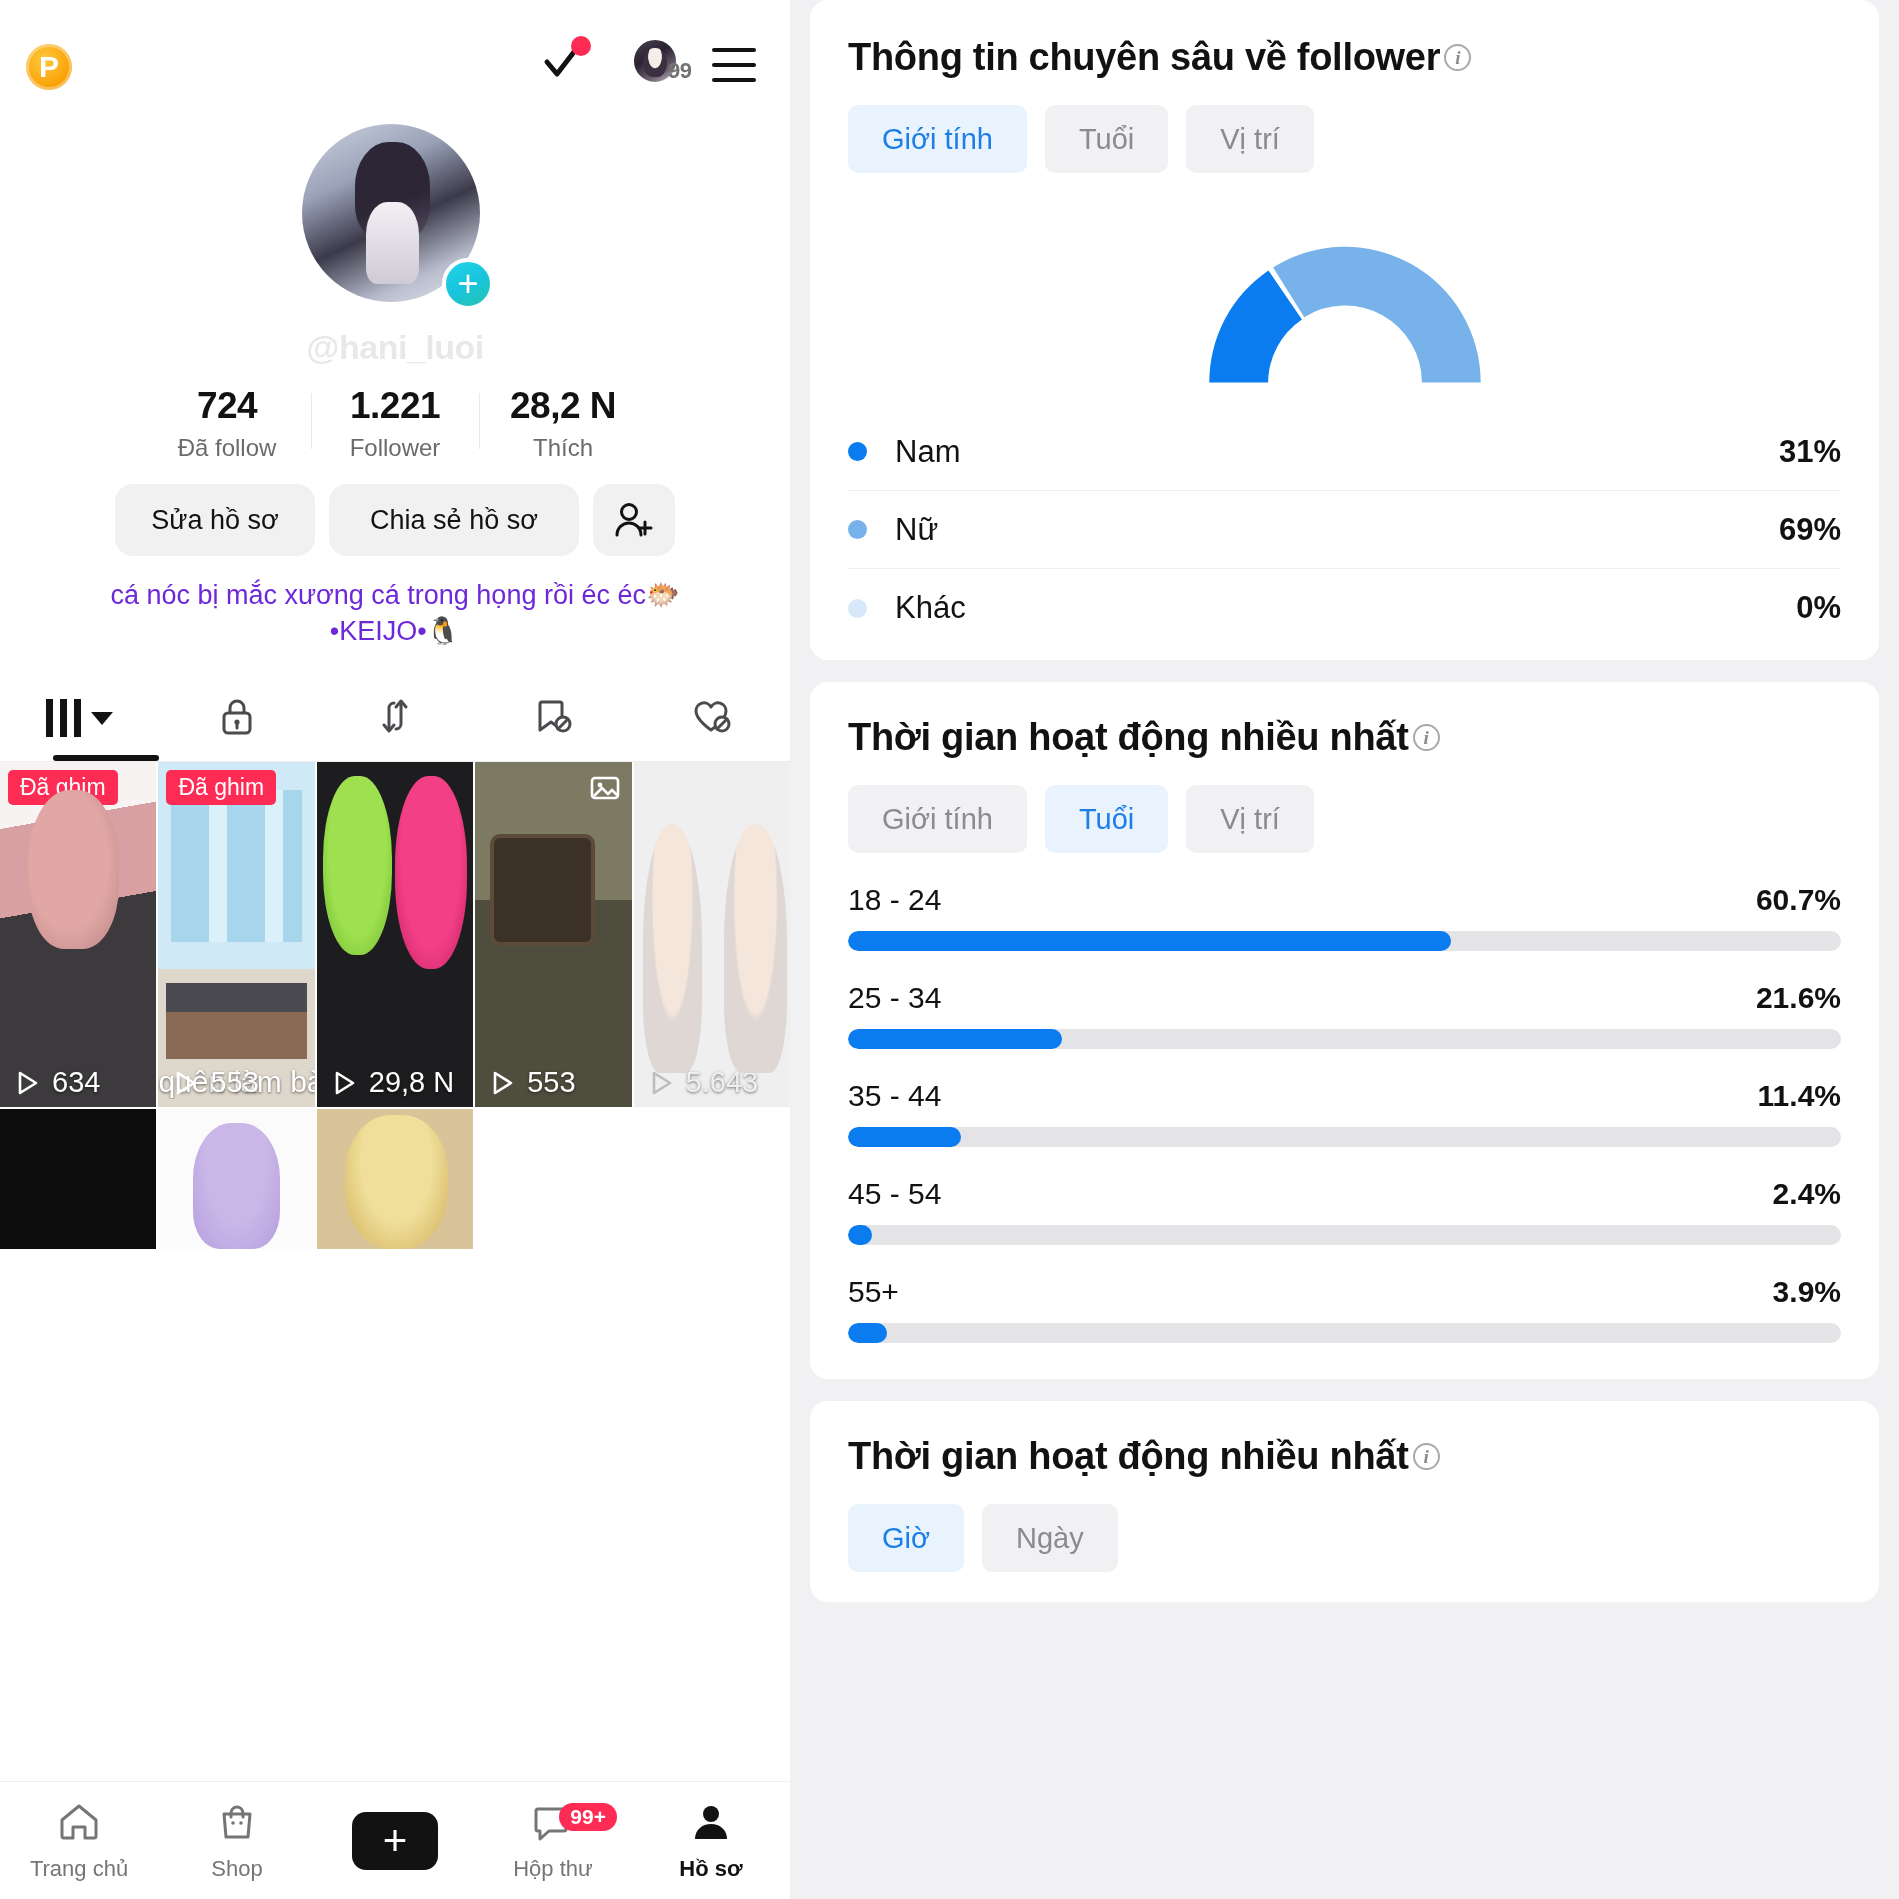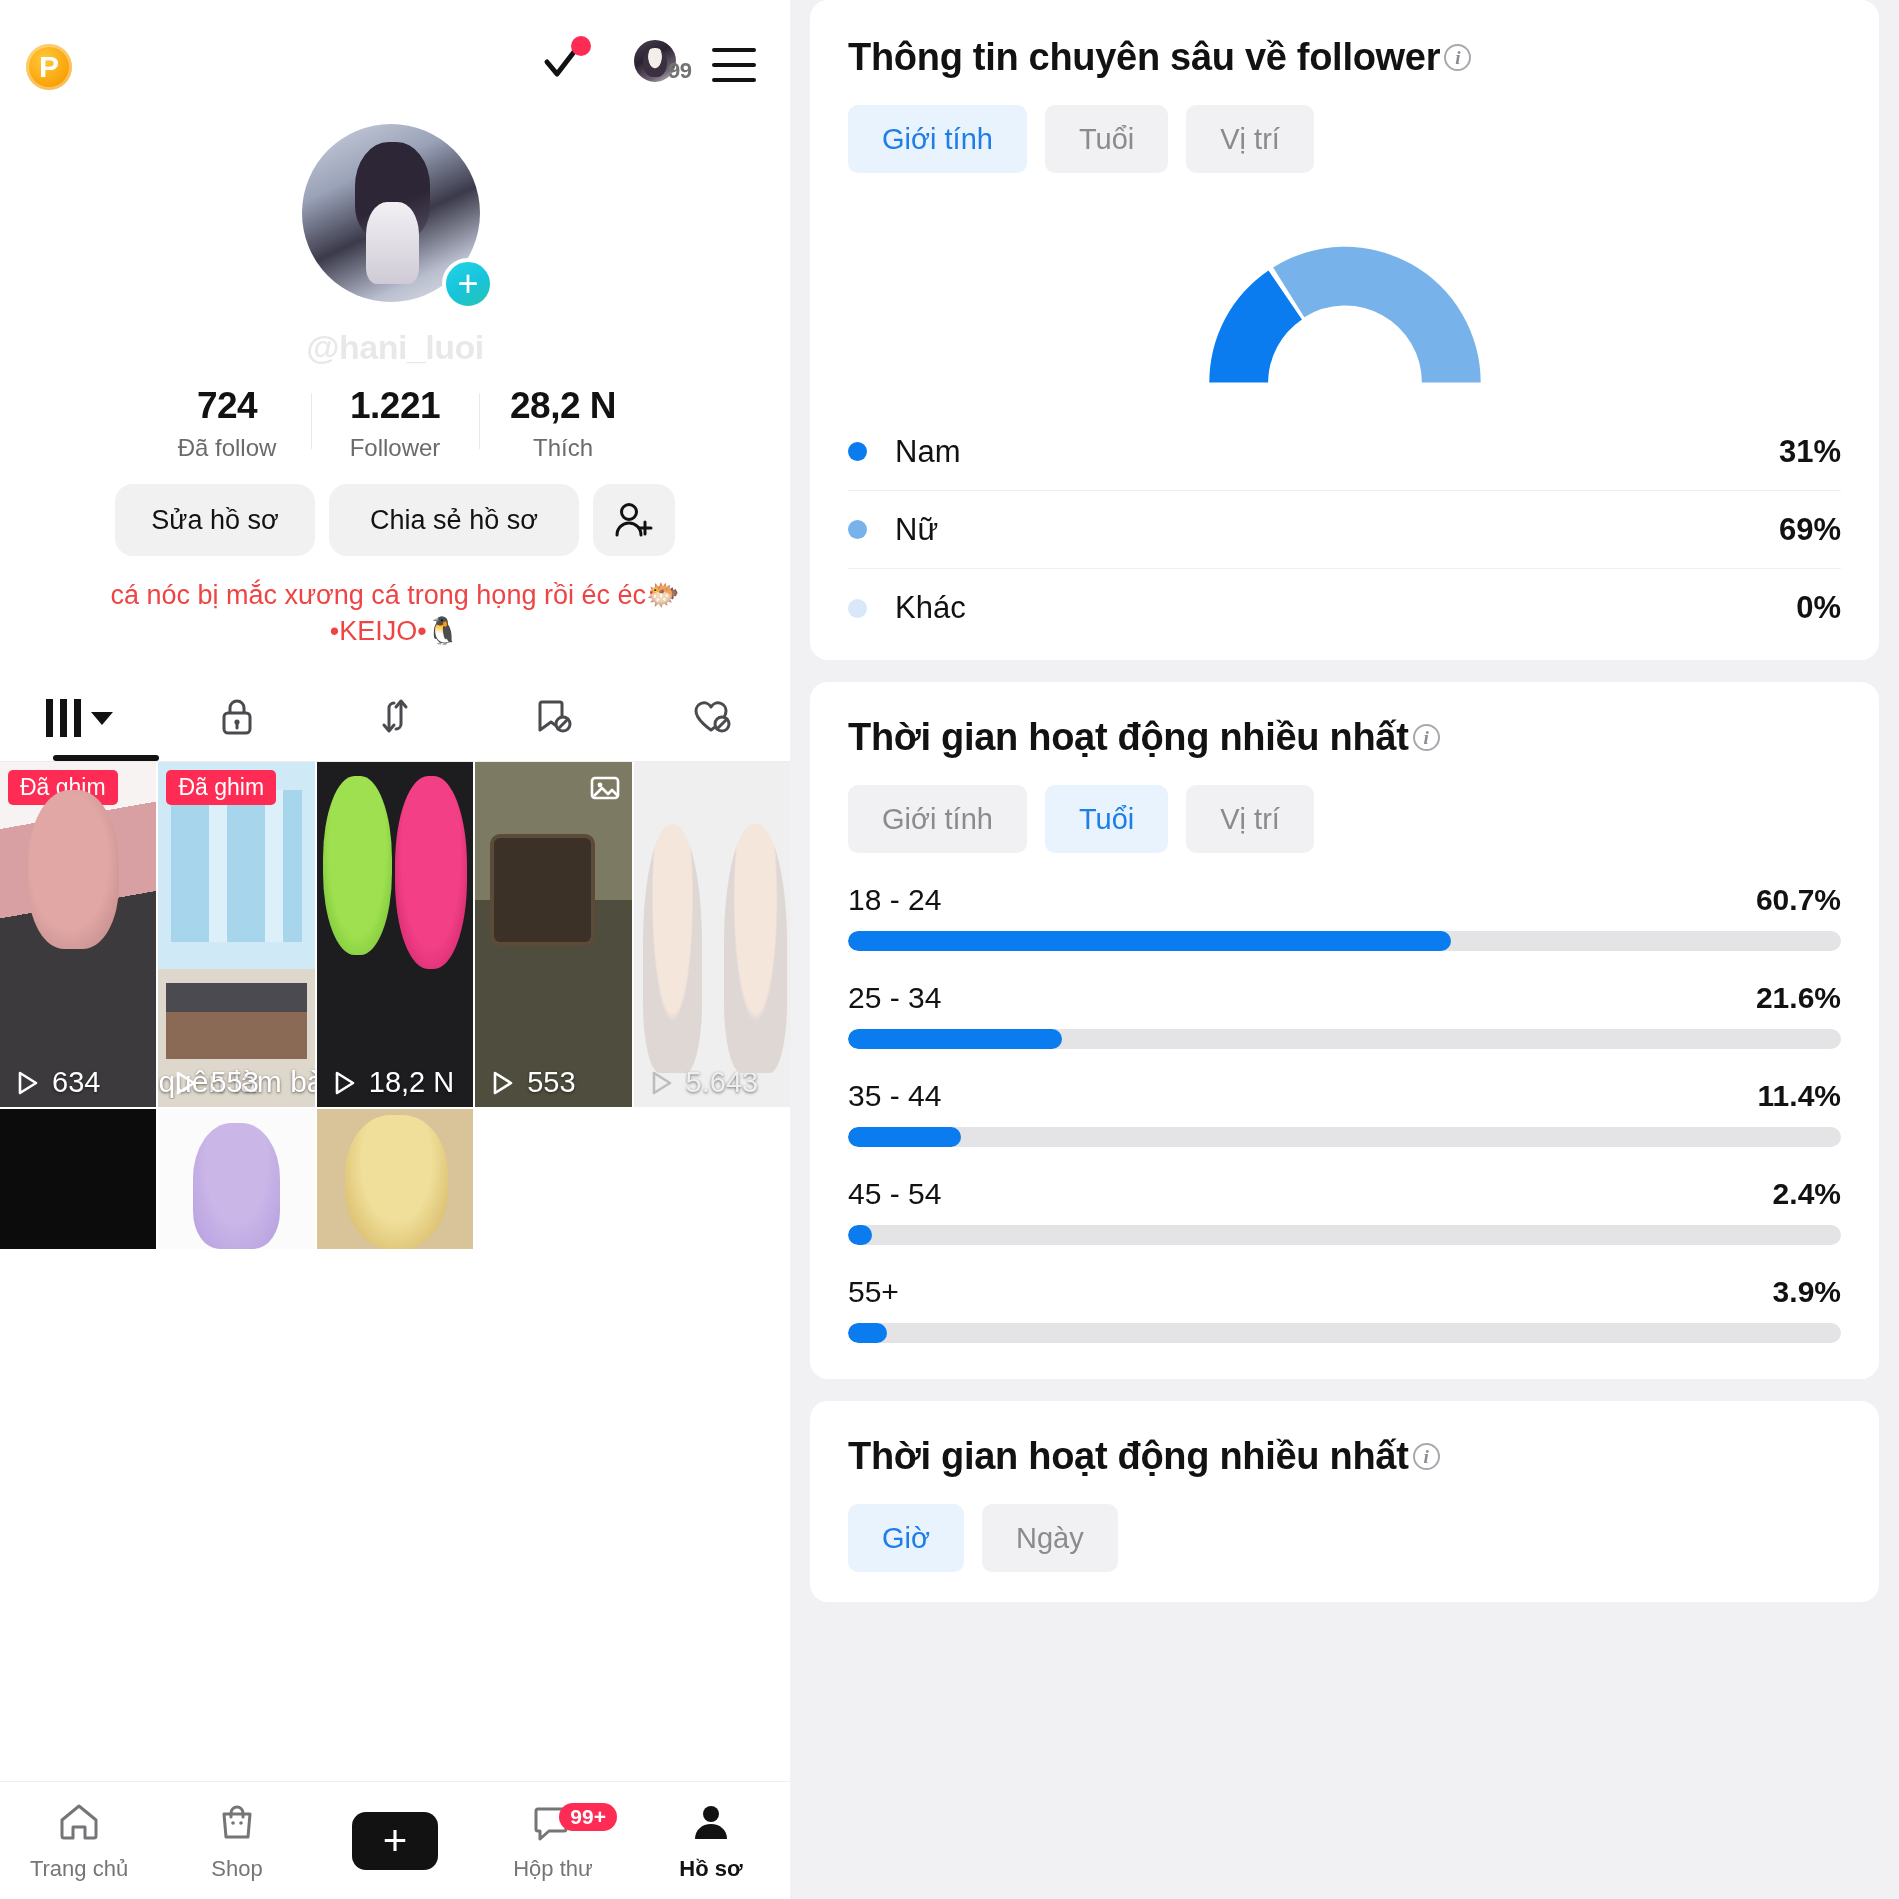--- a/index.html
+++ b/index.html
@@ -98,21 +98,21 @@
     background:#f1f1f2; border-radius:18px; height:72px;
     display:flex; align-items:center; justify-content:center;
     font-size:27px; color:#121212; padding: 0 22px; font-weight: 400;
   }
   .btn.edit { width: 200px; }
   .btn.share { width: 250px; }
   .btn.iconbtn { width: 82px; padding:0; }
   .btn.iconbtn svg { width: 44px; height: 44px; }
 
   .bio { text-align:center; margin-top: 22px; padding: 0 36px; }
-  .bio-line { font-size: 27px; color:#ef4444; line-height: 1.32; }
+  .bio-line { font-size: 27px; color:#6d28d9; line-height: 1.32; }
 
   .tabs-row {
     display:flex; align-items:flex-end; margin-top: 24px; height: 76px;
     position: relative;
   }
   .tabitem { flex:1; display:flex; align-items:center; justify-content:center; gap:10px; height:62px; position:relative; }
   .tabitem svg { width: 44px; height: 44px; }
   .grid-glyph { display:flex; align-items:flex-end; gap:7px; height:38px; }
   .grid-glyph i { display:block; width:7px; height:38px; background:#121212; }
   .caret { width:0;height:0;border-left:11px solid transparent;border-right:11px solid transparent;border-top:13px solid #121212; }
@@ -356,21 +356,21 @@
               <path d="M8 5l16 10L8 25z" fill="none" stroke="#fff" stroke-width="2.6" stroke-linejoin="round"></path>
             </svg>
           <span>553</span>
         </div>
       </div>
       <div class="cell t3">
         <div class="views">
           <svg viewBox="0 0 30 30">
               <path d="M8 5l16 10L8 25z" fill="none" stroke="#fff" stroke-width="2.6" stroke-linejoin="round"></path>
             </svg>
-          <span>18,2 N</span>
+          <span>29,8 N</span>
         </div>
       </div>
 
       <div class="cell t5">
         <span class="multi-icon">
           <svg viewBox="0 0 34 34">
               <rect x="4" y="6" width="26" height="20" rx="3" fill="none" stroke="#fff" stroke-width="2.6"></rect>
               <circle cx="12" cy="13" r="2.4" fill="#fff"></circle>
               <path d="M6 24l8-8 6 6 4-4 6 6" fill="none" stroke="#fff" stroke-width="2.6" stroke-linejoin="round"></path>
             </svg>

